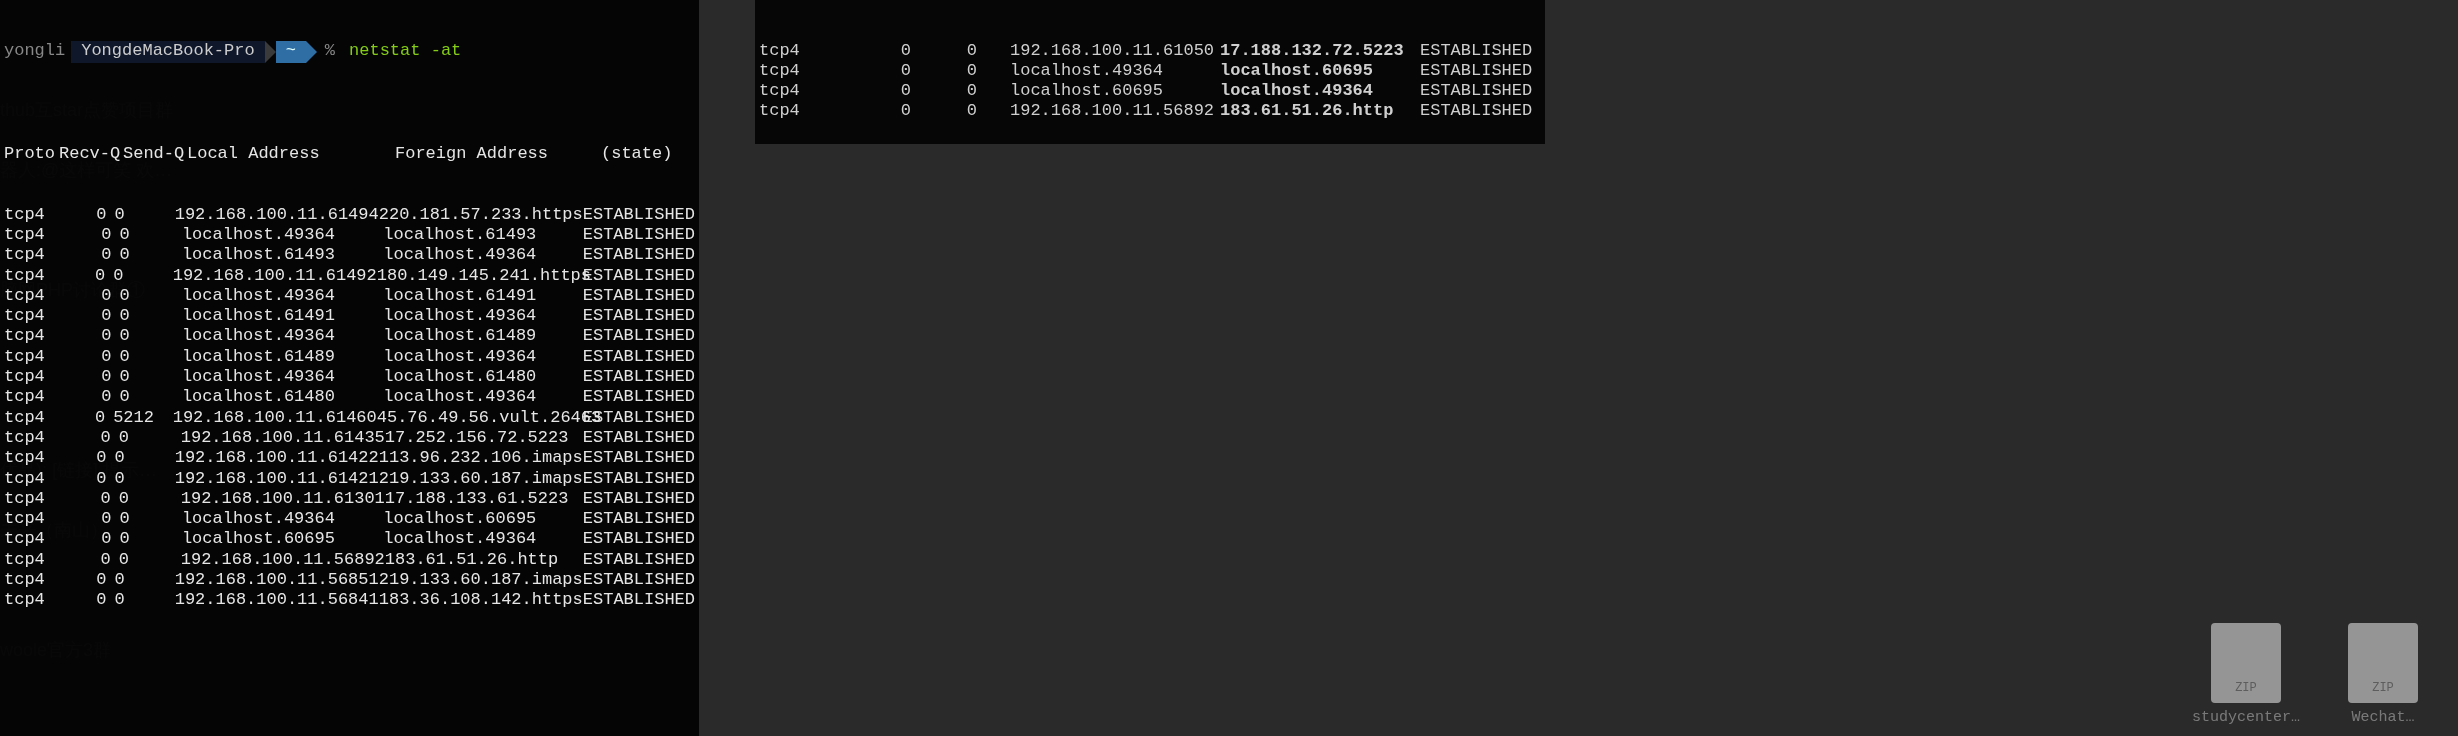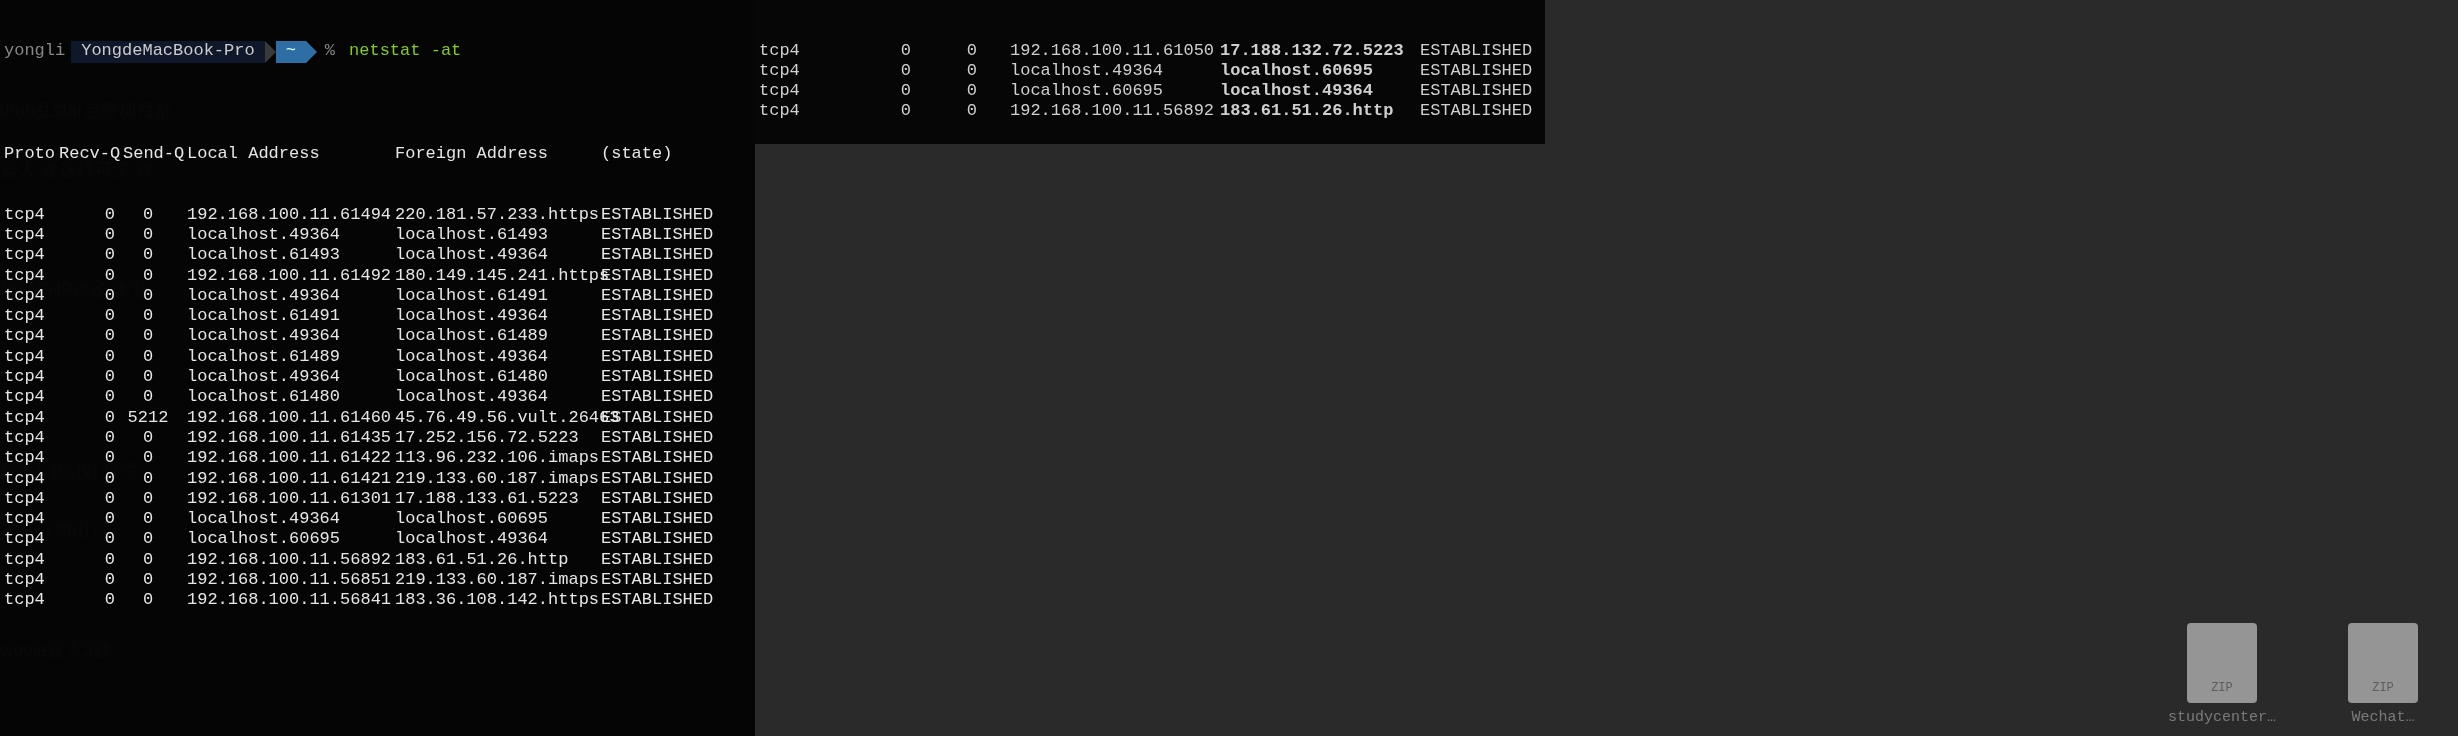--- a/index.html
+++ b/index.html
@@ -21,21 +21,21 @@
     font-family: "PingFang SC","Microsoft YaHei",sans-serif;
     font-size:18px;
     opacity:0.45;
     line-height:60px;
     pointer-events:none;
   }
   .bg-files {
     position:absolute;
     right:40px; bottom:10px;
     display:flex;
-    gap:72px;
+    gap:48px;
     opacity:0.55;
     pointer-events:none;
   }
   .file-icon {
     display:flex;
     flex-direction:column;
     align-items:center;
     color:#bbb;
     font-size:15px;
   }
@@ -50,42 +50,42 @@
     content:"ZIP";
     position:absolute;
     bottom:8px; left:0; right:0;
     text-align:center;
     color:#888;
     font-size:12px;
   }
   .terminal {
     position:absolute;
     left:0; top:0;
-    width:755px;
+    width:699px;
     height:736px;
     background:rgba(0,0,0,0.88);
     padding:0;
     white-space:pre;
     line-height:20.3px;
   }
   .prompt-line { display:flex; align-items:center; height:22px; }
   .seg { padding:0 10px; height:22px; display:flex; align-items:center; }
   .seg-host { background:#0f172a; color:#ccc; }
   .seg-user { color:#888; padding-left:4px; padding-right:6px;}
   .seg-tilde { background:#2f6ea5; color:#dff; }
   .seg-pct { color:#888; padding:0 8px; }
   .cmd { color:#84cc16; padding-left:6px;}
   .arrow { width:0;height:0;border-top:11px solid transparent;border-bottom:11px solid transparent; }
   .arrow-host { border-left:11px solid #3a3a3a; }
   .arrow-tilde { border-left:11px solid #2f6ea5; }
   .out { padding:0 4px; }
   .row { display:flex; }
   .c-proto{ width:55px;}
   .c-recv { width:64px; text-align:right; padding-right:8px;}
-  .c-send { width:64px; text-align:center; padding-right:14px;}
+  .c-send { width:64px; text-align:left; padding-right:14px;}
   .c-local{ width:208px;}
   .c-for  { width:206px;}
   .c-state{ }
   .terminal2 {
     position:absolute;
     left:755px; top:0;
     width:790px;
     background:rgba(0,0,0,0.85);
     padding:0 4px 2px 4px;
     white-space:pre;

